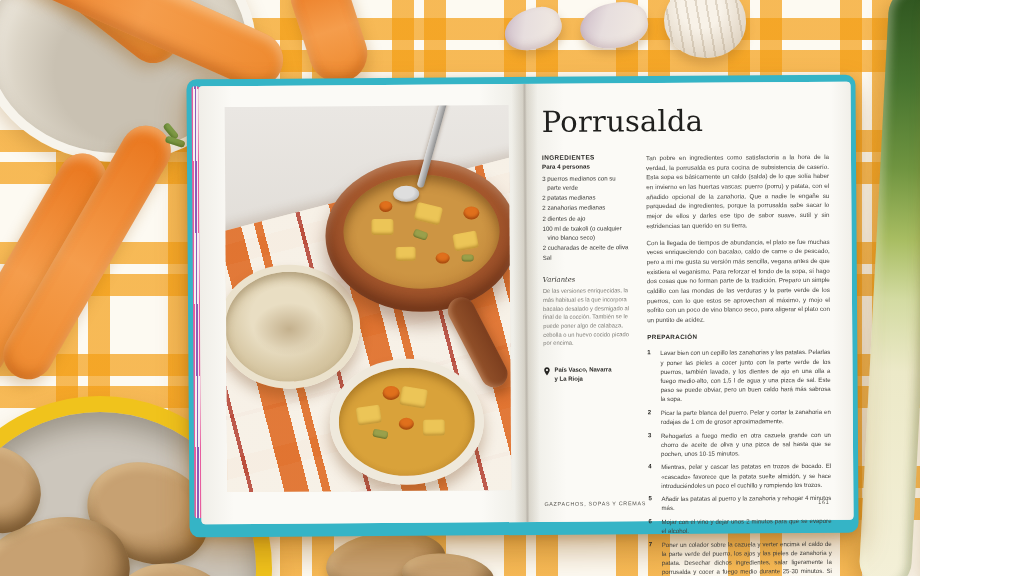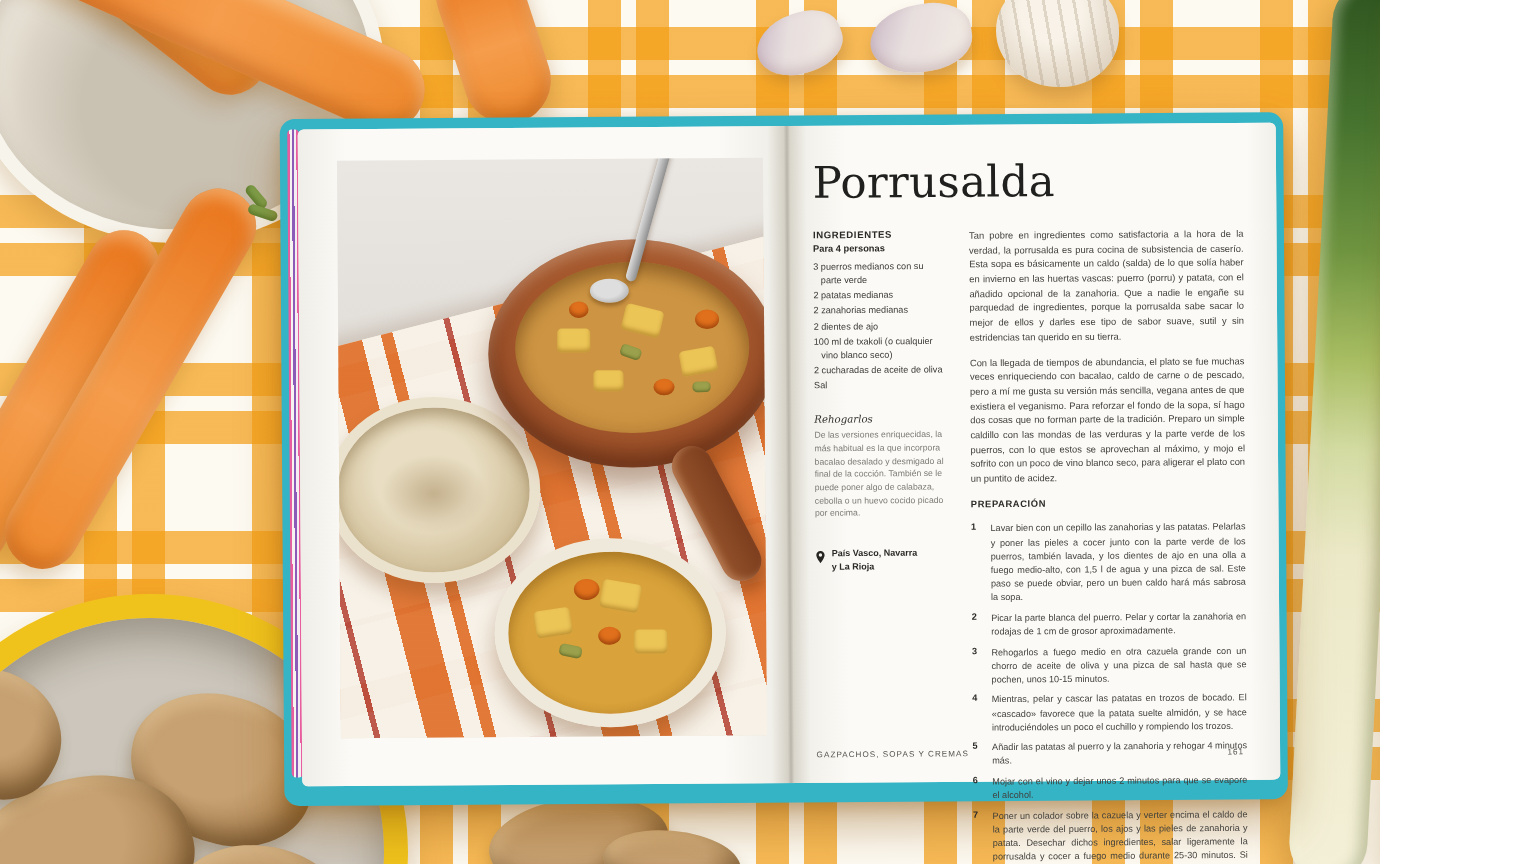--- a/index.html
+++ b/index.html
@@ -210,21 +210,21 @@
             <p class="serving">Para 4 personas</p>
             <ul class="ing-list">
               <li>3 puerros medianos con su parte verde</li>
               <li>2 patatas medianas</li>
               <li>2 zanahorias medianas</li>
               <li>2 dientes de ajo</li>
               <li>100 ml de txakoli (o cualquier vino blanco seco)</li>
               <li>2 cucharadas de aceite de oliva</li>
               <li>Sal</li>
             </ul>
-            <p class="variants-h">Rehogarlos</p>
+            <p class="variants-h">Variantes</p>
             <p class="variants-t">De las versiones enriquecidas, la más habitual es la que incorpora bacalao desalado y desmigado al final de la cocción. También se le puede poner algo de calabaza, cebolla o un huevo cocido picado por encima.</p>
             <div class="region">
               <svg width="7" height="9" viewBox="0 0 24 30">
                 <path d="M12 1C6.5 1 2.5 5.2 2.5 10.4 2.5 17.4 12 29 12 29s9.5-11.6 9.5-18.6C21.5 5.2 17.5 1 12 1zm0 13.3a3.9 3.9 0 1 1 0-7.8 3.9 3.9 0 0 1 0 7.8z" fill="#262522"></path>
               </svg>
               <span class="region-t">País Vasco, Navarra y La Rioja</span>
             </div>
           </div>
 
           <div class="col-body">

